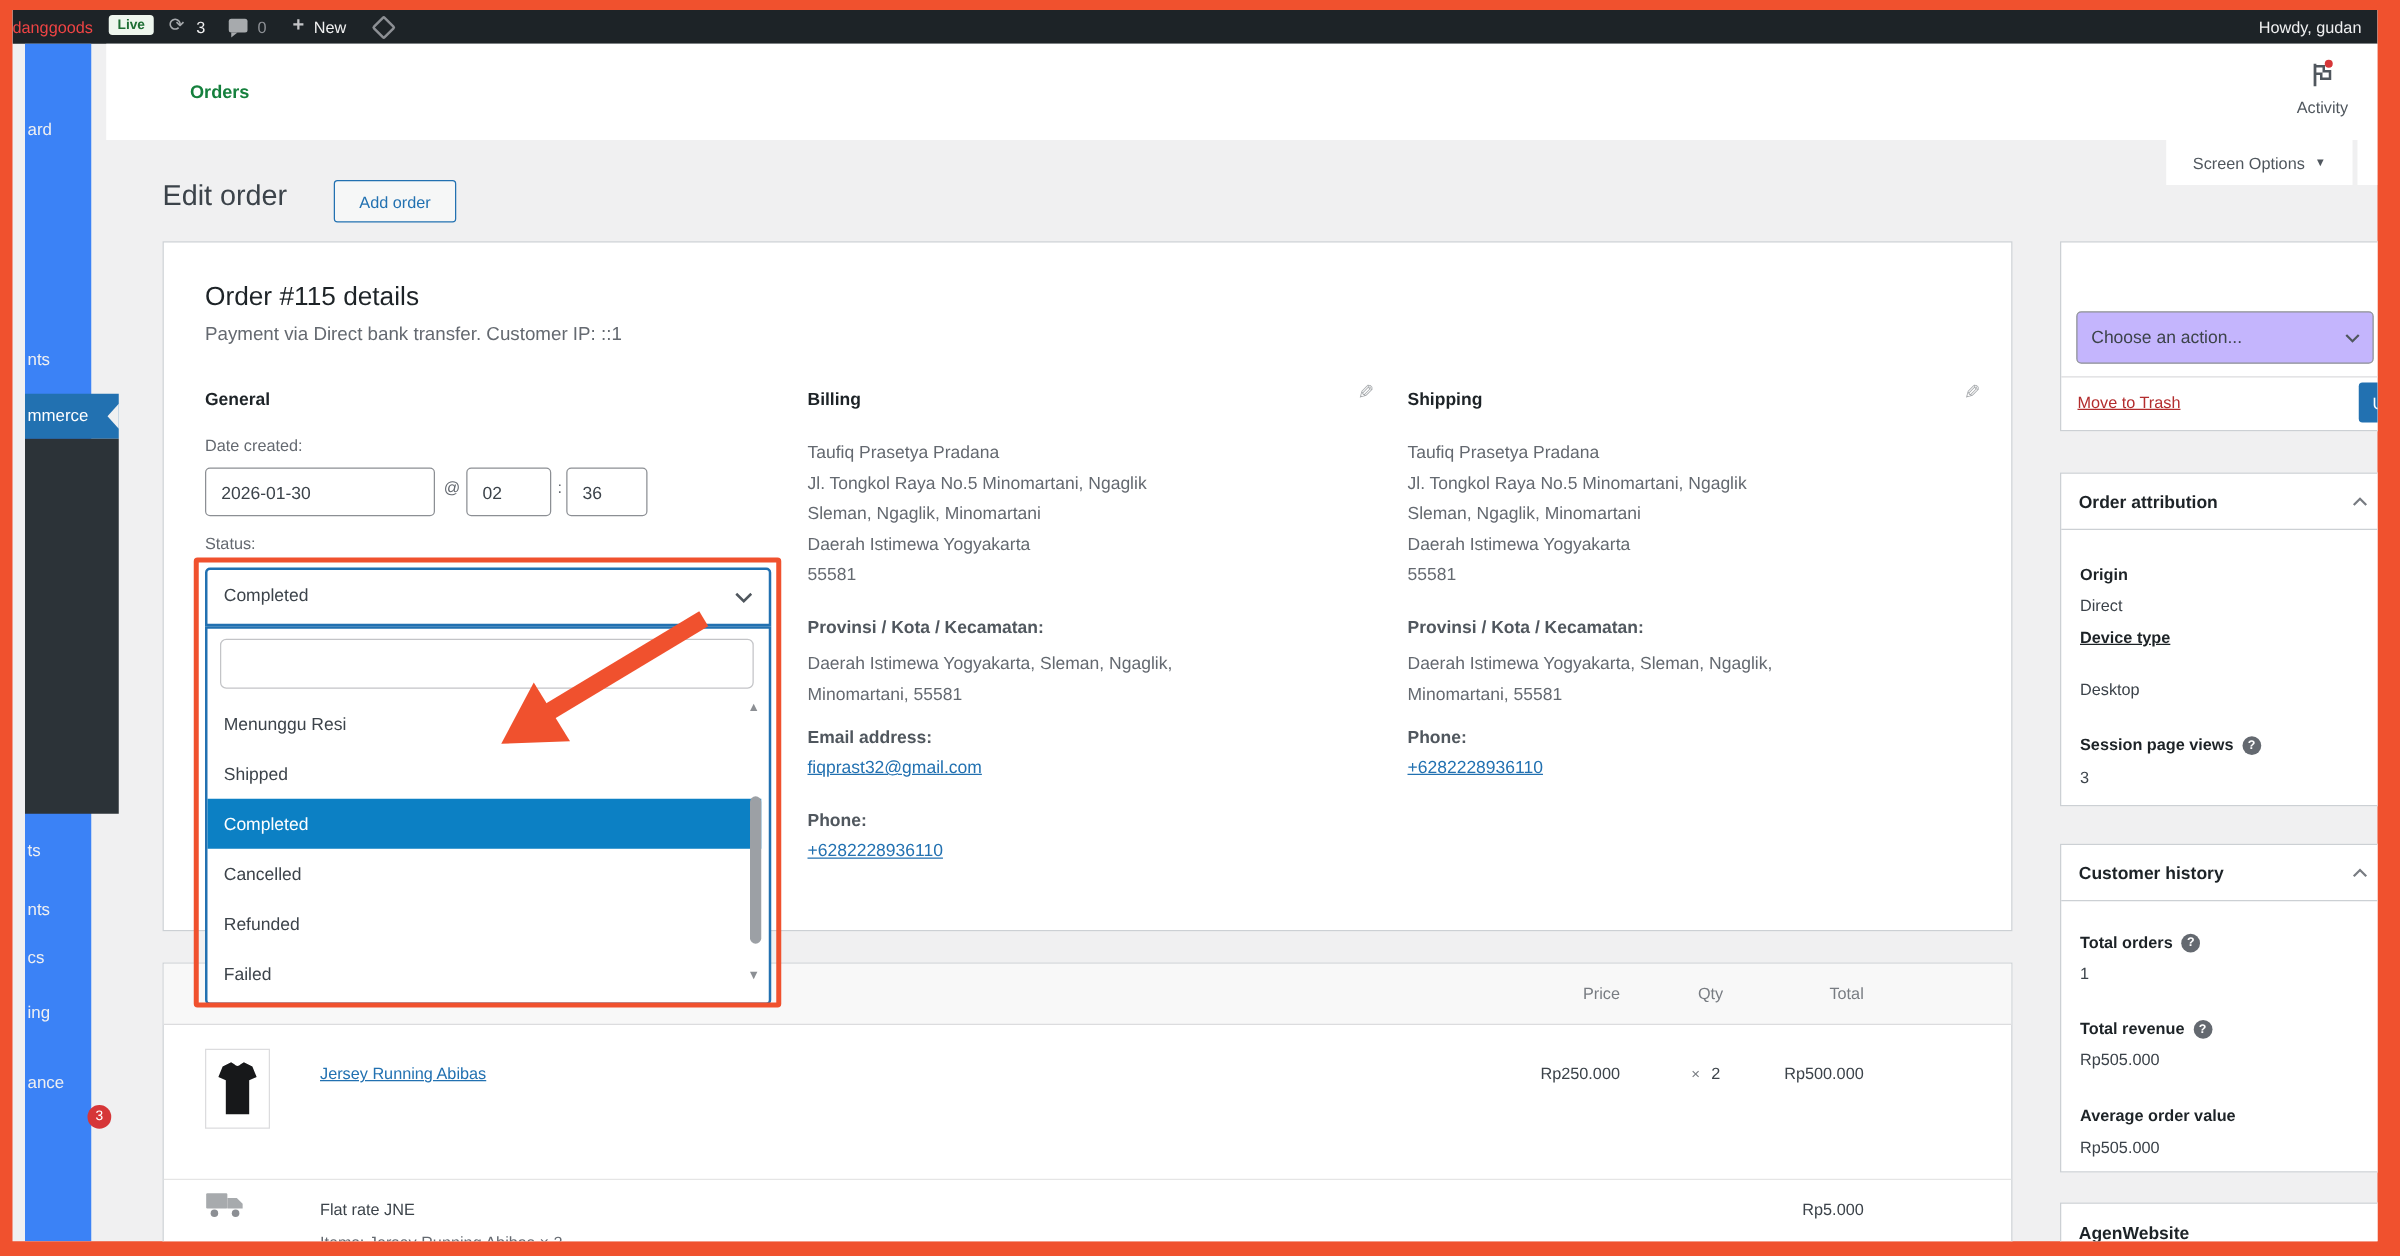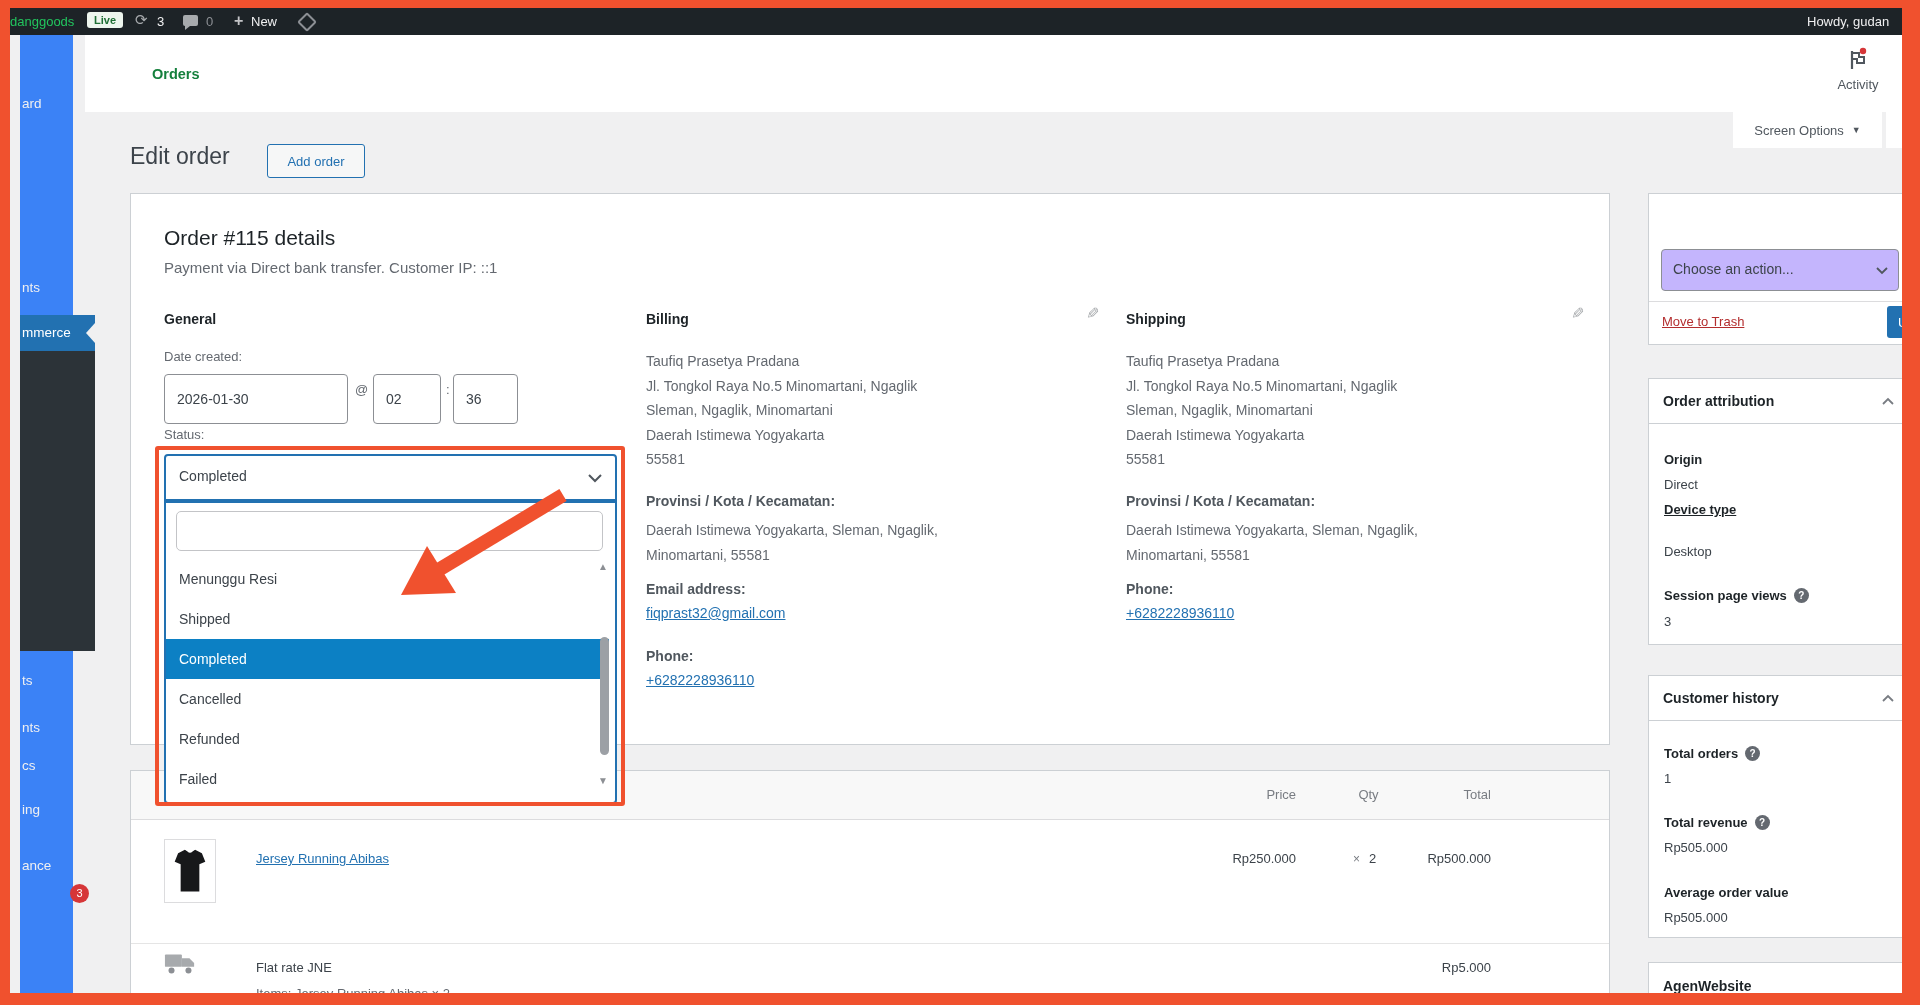--- a/index.html
+++ b/index.html
@@ -8,39 +8,39 @@
   #app{position:absolute;left:10px;top:8px;width:1892px;height:985px;background:#f0f0f1;overflow:hidden;}
   .abs{position:absolute;}
   .panel{position:absolute;background:#fff;border:1px solid #ccd0d4;box-sizing:border-box;}
   .phead{display:flex;justify-content:space-between;align-items:center;height:45px;padding:0 14px;
          border-bottom:1px solid #ccd0d4;box-sizing:border-box;font-size:14px;font-weight:bold;color:#1d2327;}
   .glabel{font-size:13px;color:#646970;}
   .addr{font-size:14px;color:#646970;line-height:24.5px;}
   .blabel{font-size:14px;font-weight:bold;color:#50575e;}
   .link{font-size:14px;color:#2271b1;text-decoration:underline;}
   .inp{border:1px solid #8c8f94;border-radius:4px;background:#fff;font-family:"Liberation Sans",sans-serif;
-       font-size:14px;color:#3c434a;box-sizing:border-box;padding:0 0 0 12px;height:50px;}
+       font-size:14px;color:#3c434a;box-sizing:border-box;padding:0 0 0 12px;height:39px;}
   .opt{height:40px;line-height:40px;padding-left:13px;font-size:14px;color:#3c434a;}
   .opt.hl{background:#0c80c4;color:#fff;}
   .sbitem{position:absolute;left:2px;font-size:13.5px;color:#f0f0f1;}
   .qicon{display:inline-block;width:15px;height:15px;border-radius:50%;background:#646970;color:#fff;
          font-size:10px;line-height:15px;text-align:center;font-weight:bold;vertical-align:1px;margin-left:7px;}
   .kvlabel{font-size:13px;font-weight:bold;color:#1d2327;}
   .kvval{font-size:13px;color:#3c434a;}
   .tcell{position:absolute;font-size:13px;color:#3c434a;}
   .thead{position:absolute;font-size:13px;color:#787c82;}
   .caret{stroke:#787c82;stroke-width:1.8;fill:none;}
 </style>
 </head>
 <body>
 
 <div id="app">
 
   <div class="abs" style="left:0;top:0;width:1892px;height:27px;background:#1d2327;">
-    <span class="abs" style="left:0;top:6px;font-size:13px;color:#22c55e;">danggoods</span>
+    <span class="abs" style="left:0;top:6px;font-size:13px;color:#ef4444;">danggoods</span>
     <span class="abs" style="left:77px;top:4px;background:#eef6ee;color:#1e6e34;font-size:11px;font-weight:bold;
                  padding:2px 7px;border-radius:3px;">Live</span>
     <span class="abs" style="left:125px;top:3px;color:#a7aaad;font-size:15px;">⟳</span>
     <span class="abs" style="left:147px;top:6px;font-size:13px;color:#f0f0f1;">3</span>
     <span class="abs" style="left:173px;top:7px;width:15px;height:11px;background:#a7aaad;border-radius:2px;"></span>
     <span class="abs" style="left:175px;top:18px;width:0;height:0;border-left:5px solid #a7aaad;border-bottom:4px solid transparent;"></span>
     <span class="abs" style="left:196px;top:6px;font-size:13px;color:#8c8f94;">0</span>
     <span class="abs" style="left:224px;top:4px;font-size:16px;color:#c3c4c7;font-weight:bold;">+</span>
     <span class="abs" style="left:241px;top:6px;font-size:13px;color:#f0f0f1;">New</span>
     <span class="abs" style="left:290px;top:7px;width:10px;height:10px;border:2px solid #8c8f94;transform:rotate(45deg);border-radius:2px;"></span>

